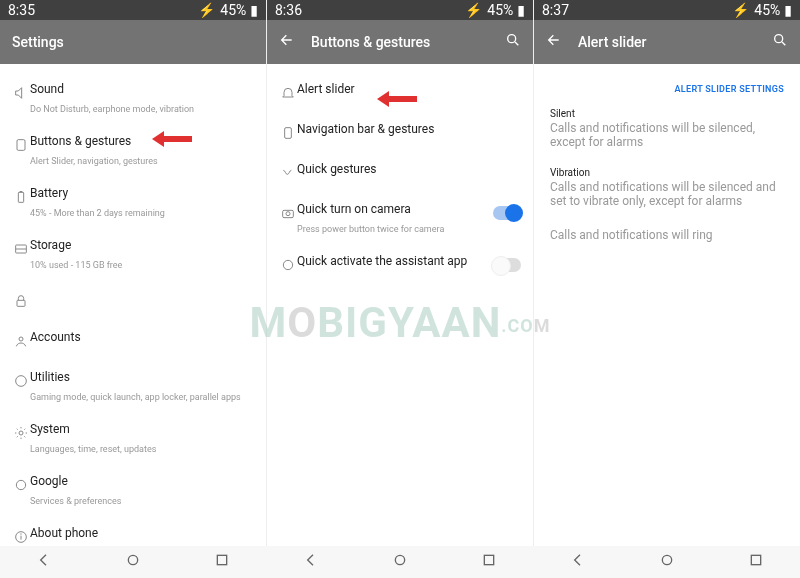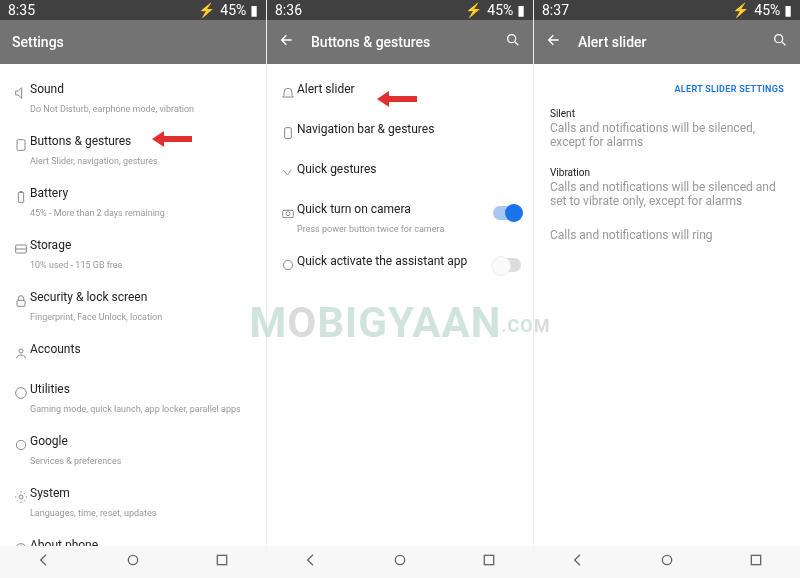--- a/index.html
+++ b/index.html
@@ -100,24 +100,20 @@
             <div class="sub">10% used - 115 GB free</div>
           </div>
         </div>
       <div class="item">
           <span class="icon">
             <svg viewBox="0 0 24 24">
               <rect class="ic" x="6" y="11" width="12" height="9" rx="1"></rect>
               <path class="ic" d="M8 11V8a4 4 0 018 0v3"></path>
             </svg>
           </span>
-          <div class="text">
-            <div class="label">Security &amp; lock screen</div>
-            <div class="sub">Fingerprint, Face Unlock, location</div>
-          </div>
         </div>
       <div class="item">
           <span class="icon">
             <svg viewBox="0 0 24 24">
               <circle class="ic" cx="12" cy="9" r="3"></circle>
               <path class="ic" d="M5 20c1-4 5-5 7-5s6 1 7 5"></path>
             </svg>
           </span>
           <div class="text">
             <div class="label">Accounts</div>
@@ -130,38 +126,38 @@
             </svg>
           </span>
           <div class="text">
             <div class="label">Utilities</div>
             <div class="sub">Gaming mode, quick launch, app locker, parallel apps</div>
           </div>
         </div>
       <div class="item">
           <span class="icon">
             <svg viewBox="0 0 24 24">
+              <circle class="ic" cx="12" cy="12" r="3"></circle>
+              <path class="ic" d="M12 3v2M12 19v2M3 12h2M19 12h2M5.6 5.6l1.4 1.4M17 17l1.4 1.4M5.6 18.4L7 17M17 7l1.4-1.4"></path>
+            </svg>
+          </span>
+          <div class="text">
+            <div class="label">System</div>
+            <div class="sub">Languages, time, reset, updates</div>
+          </div>
+        </div>
+      <div class="item">
+          <span class="icon">
+            <svg viewBox="0 0 24 24">
               <circle class="ic" cx="12" cy="12" r="7"></circle>
             </svg>
           </span>
           <div class="text">
             <div class="label">Google</div>
             <div class="sub">Services &amp; preferences</div>
-          </div>
-        </div>
-      <div class="item">
-          <span class="icon">
-            <svg viewBox="0 0 24 24">
-              <circle class="ic" cx="12" cy="12" r="3"></circle>
-              <path class="ic" d="M12 3v2M12 19v2M3 12h2M19 12h2M5.6 5.6l1.4 1.4M17 17l1.4 1.4M5.6 18.4L7 17M17 7l1.4-1.4"></path>
-            </svg>
-          </span>
-          <div class="text">
-            <div class="label">System</div>
-            <div class="sub">Languages, time, reset, updates</div>
           </div>
         </div>
       <div class="item">
           <span class="icon">
             <svg viewBox="0 0 24 24">
               <circle class="ic" cx="12" cy="12" r="8"></circle>
               <line class="ic" x1="12" y1="10" x2="12" y2="16"></line>
               <circle cx="12" cy="7.5" r="1" fill="#888"></circle>
             </svg>
           </span>

